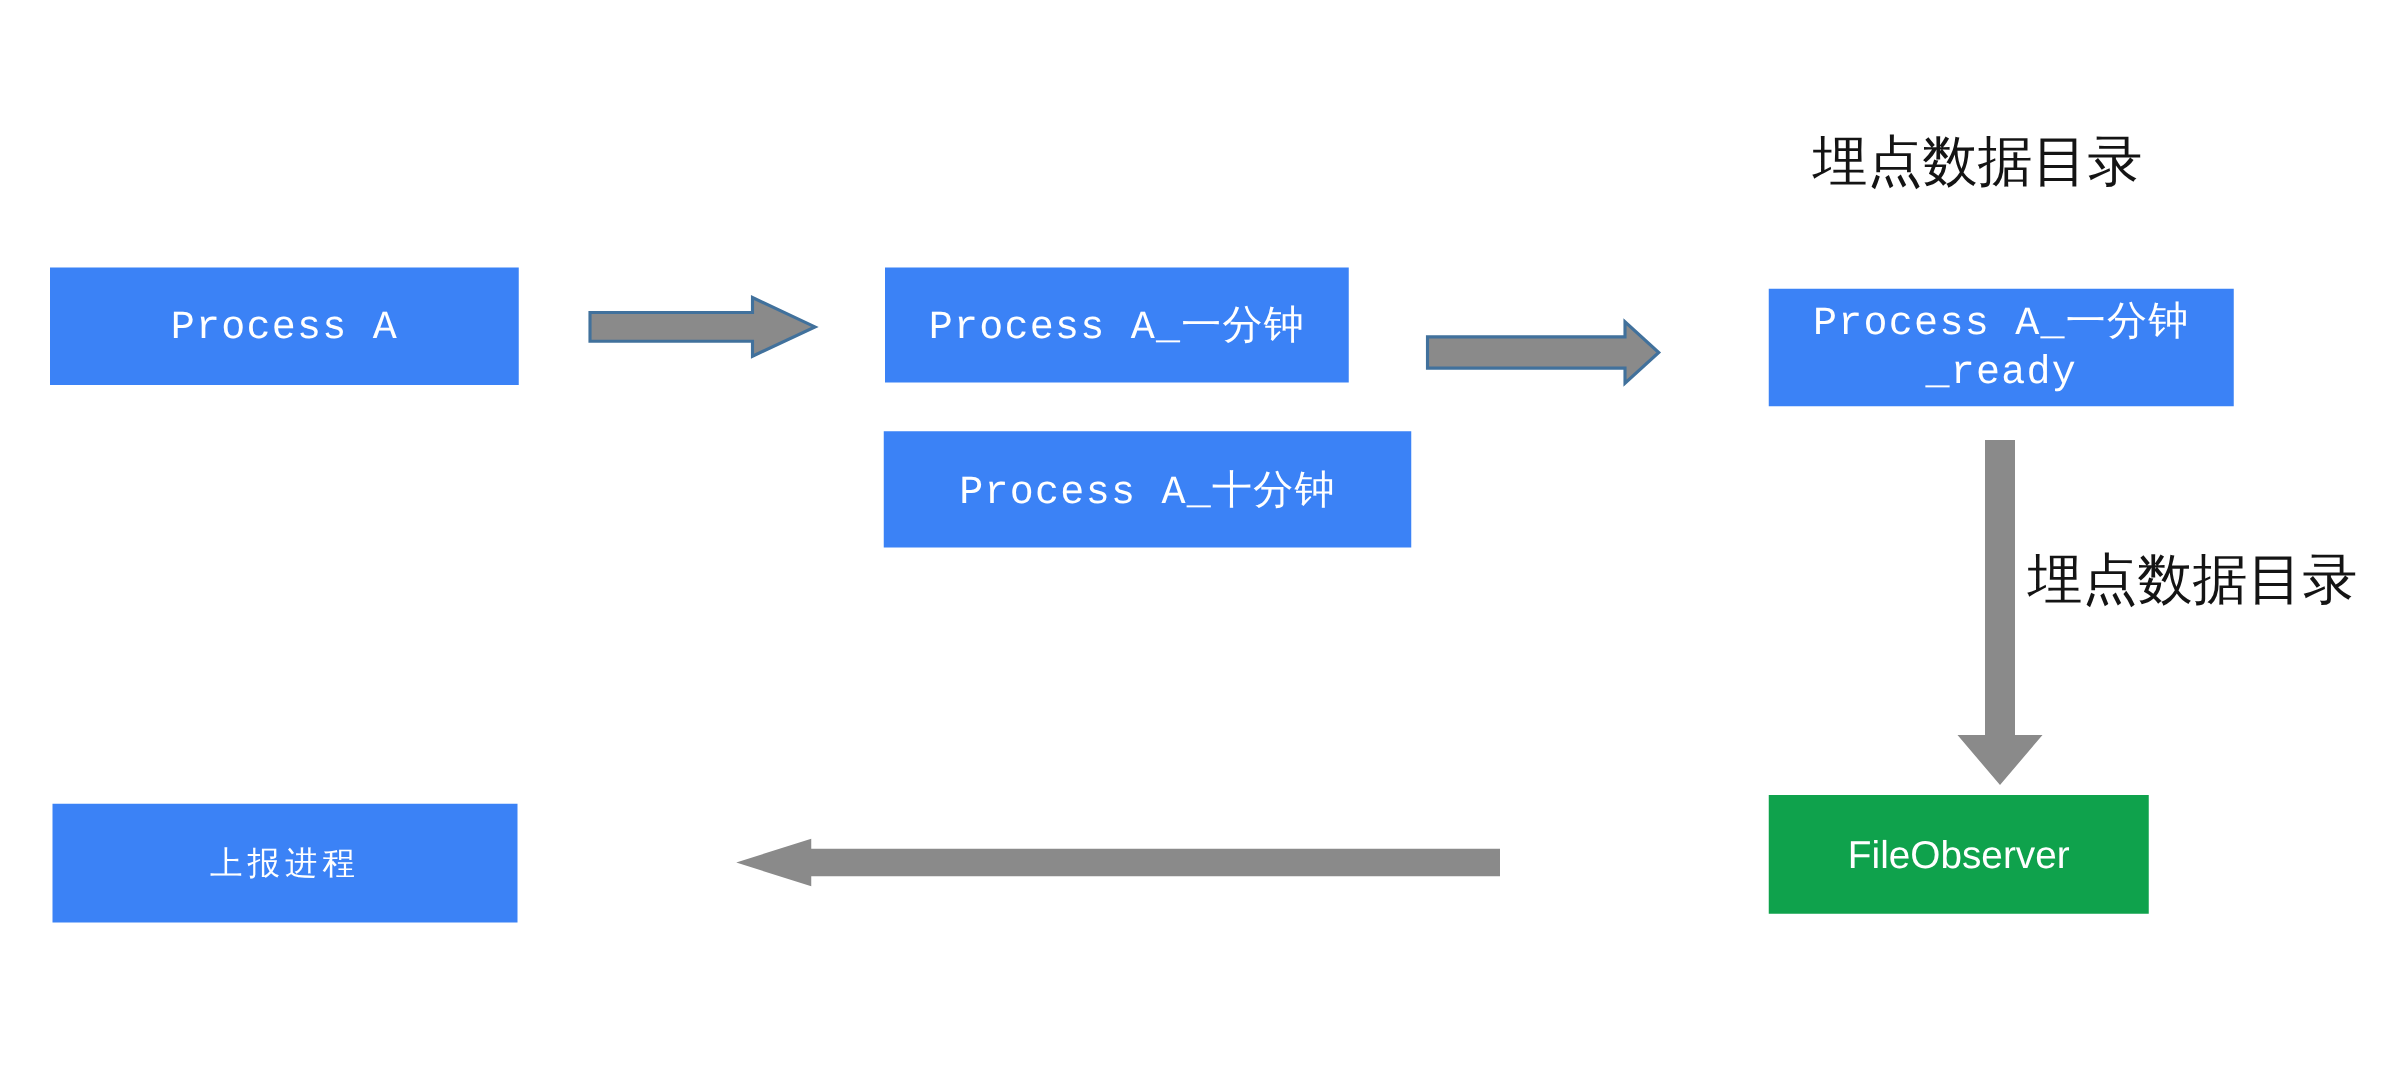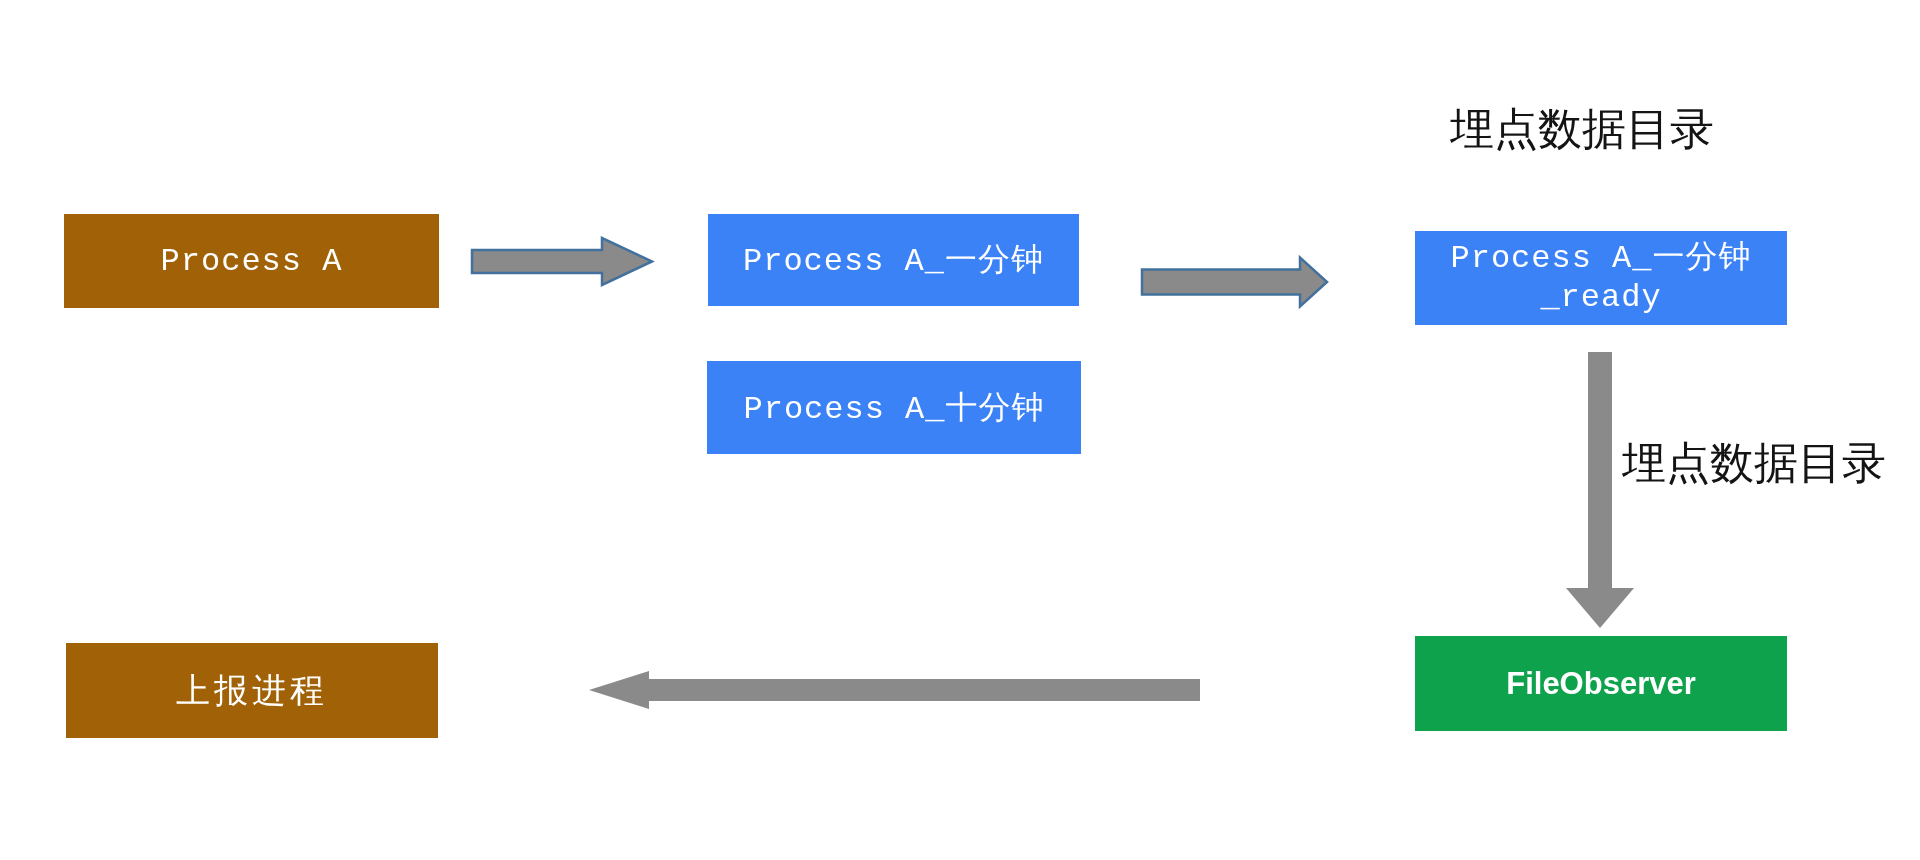--- a/index.html
+++ b/index.html
@@ -26,44 +26,44 @@
 
   .node {
     position: absolute;
     display: flex;
     align-items: center;
     justify-content: center;
     text-align: center;
     color: #ffffff;
     box-sizing: border-box;
   }
-  .node-red   { background: #a16207; margin-left: 24px; }
+  .node-red   { background: #3b82f6; }
   .node-blue  { background: #3b82f6; }
   .node-green { background: #0FA24C; }
 
   .mono-label {
     font-family: "Liberation Mono", "DejaVu Sans Mono", monospace;
     font-size: 32px;
     letter-spacing: 1px;
     white-space: pre;
   }
   .cjk-label {
     font-family: Liberation Sans, sans-serif;
-    font-size: 34px;
+    font-size: 26px;
     letter-spacing: 4px;
   }
 
   #node-process-a      { left: 40px;   top: 214px; width: 375px; height: 94px; }
   #node-one-minute     { left: 708px;  top: 214px; width: 371px; height: 92px; }
-  #node-ten-minute     { left: 707px;  top: 361px; width: 374px; height: 93px; }
+  #node-ten-minute     { left: 707px;  top: 345px; width: 422px; height: 93px; }
   #node-ready          { left: 1415px; top: 231px; width: 372px; height: 94px;
                          flex-direction: column; line-height: 1.23; }
-  #node-file-observer  { left: 1415px; top: 636px; width: 372px; height: 95px;
+  #node-file-observer  { left: 1415px; top: 636px; width: 304px; height: 95px;
                          font-family: "Liberation Sans", sans-serif;
-                         font-weight: bold; font-size: 31px; }
+                         font-weight: normal; font-size: 31px; }
   #node-report-process { left: 42px;   top: 643px; width: 372px; height: 95px; }
 
   .dir-heading {
     position: absolute;
     width: 460px;
     text-align: center;
     font-family: "Liberation Serif", "DejaVu Serif", serif;
     font-size: 44px;
     color: #141414;
     white-space: nowrap;

